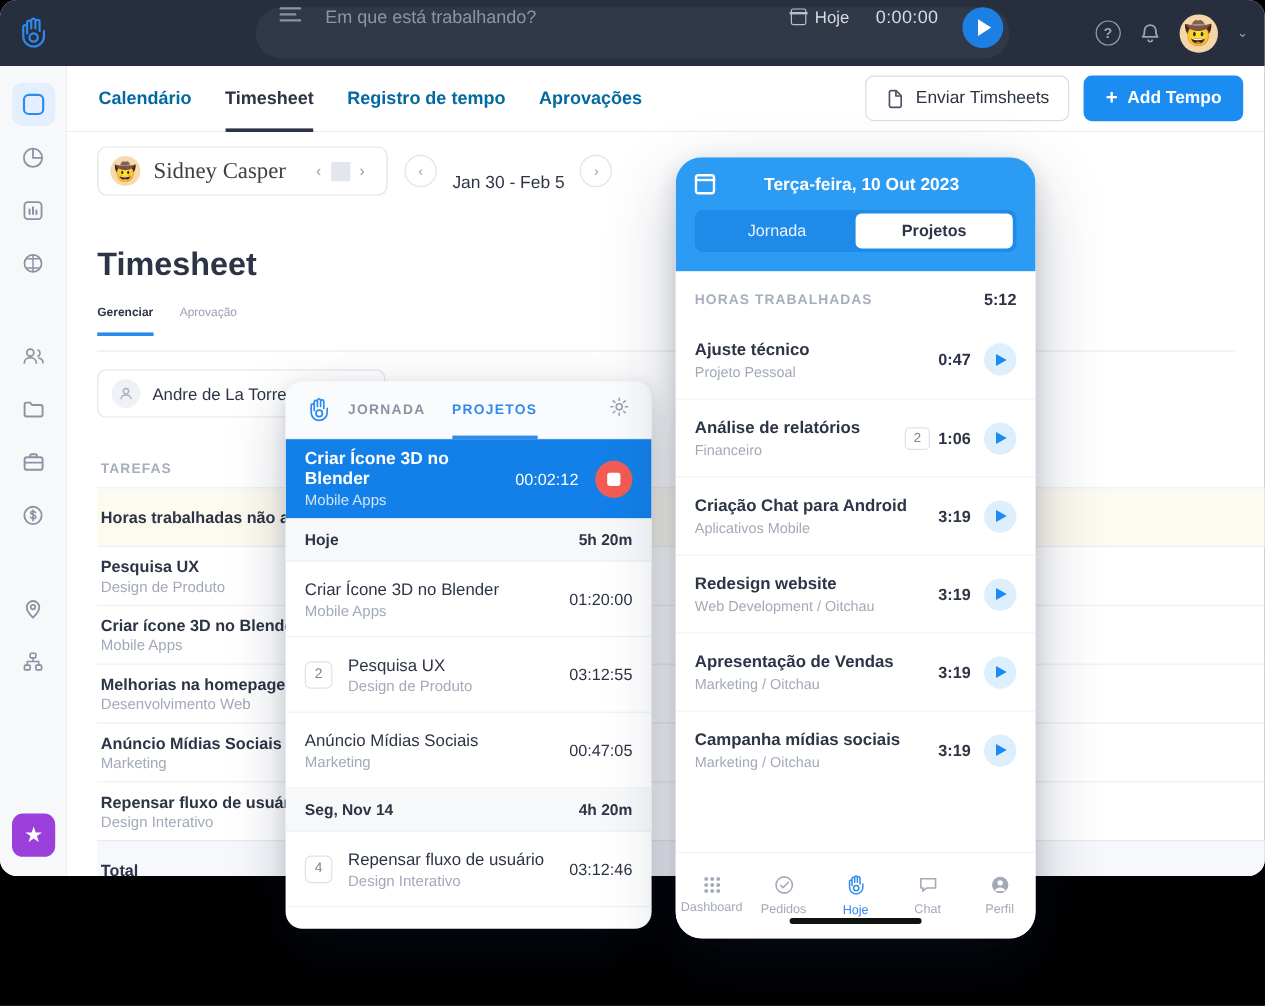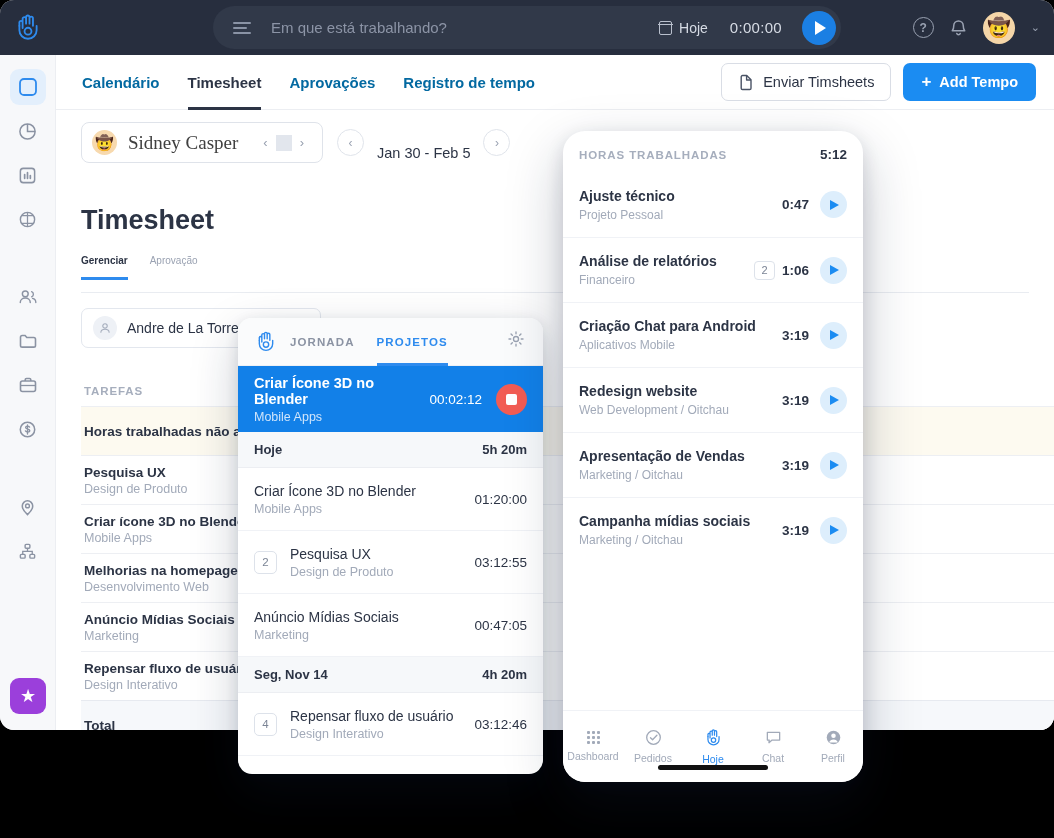--- a/index.html
+++ b/index.html
@@ -21,21 +21,21 @@
   .topbar {
     position: absolute; left:0; top:0; width:1054px; height:55px;
     background: #272e3e;
     display:flex; align-items:center;
   }
   .logo-box { width:56px; height:55px; display:flex; align-items:center; justify-content:center; }
   .logo-hand { width:26px; height:28px; }
 
   .omni {
     position:absolute; left:213px; top:6px; width:628px; height:43px;
-    background:#313949; border-radius:22px; display:flex; align-items:center;
+    background:#313949; border-radius:22px; display:flex; align-items:flex-start;
   }
   .omni .burger { width:18px; height:12px; margin-left:20px; display:flex; flex-direction:column; justify-content:space-between; }
   .omni .burger i { display:block; height:2px; background:#8a93a5; border-radius:1px; }
   .omni .burger i:nth-child(1){ width:18px; }
   .omni .burger i:nth-child(2){ width:14px; }
   .omni .burger i:nth-child(3){ width:18px; }
   .omni-input {
     flex:1; margin-left:20px; background:transparent; border:none; outline:none;
     color:#cfd5e0; font-size:15px; font-family:"Liberation Sans", sans-serif;
   }
@@ -318,22 +318,22 @@
       </div>
       <div class="rail-star">
         <span>★</span>
       </div>
     </div>
 
     <div class="navbar">
       <div class="nav-tabs">
         <div class="nav-tab">Calendário</div>
         <div class="nav-tab active">Timesheet</div>
+        <div class="nav-tab">Registro de tempo</div>
         <div class="nav-tab">Aprovações</div>
-        <div class="nav-tab">Registro de tempo</div>
       </div>
       <div class="nav-actions">
         <button class="btn-outline">
           <svg width="16" height="17" viewBox="0 0 16 17" fill="none">
             <path d="M4.5 1.5h4.2L13 5.8v8.4a1.3 1.3 0 01-1.3 1.3H4.5a1.3 1.3 0 01-1.3-1.3V2.8a1.3 1.3 0 011.3-1.3z" stroke="#4a5365" stroke-width="1.4" stroke-linejoin="round"></path>
             <path d="M8.6 1.6v4.4H13" stroke="#4a5365" stroke-width="1.4" stroke-linejoin="round"></path>
           </svg>
           <span>Enviar Timsheets</span>
         </button>
         <button class="btn-primary">
@@ -537,20 +537,30 @@
       <span class="pl-badge">4</span>
       <div class="pl-txt">
         <div class="pl-name">Repensar fluxo de usuário</div>
         <div class="pl-proj">Design Interativo</div>
       </div>
       <div class="pl-time">03:12:46</div>
     </div>
   </div>
 
   <div class="phone-right">
+    <div class="pr-head">
+      <div class="pr-title-row">
+        <span class="pr-cal"></span>
+        <span class="pr-date">Terça-feira, 10 Out 2023</span>
+      </div>
+      <div class="seg">
+        <div class="seg-btn">Jornada</div>
+        <div class="seg-btn active">Projetos</div>
+      </div>
+    </div>
 
     <div class="pr-sec">
       <span class="pr-sec-l">HORAS TRABALHADAS</span>
       <span class="pr-sec-r">5:12</span>
     </div>
 
     <div class="pr-item" style="border-top:none;">
       <div class="pr-txt">
         <div class="pr-name">Ajuste técnico</div>
         <div class="pr-proj">Projeto Pessoal</div>

